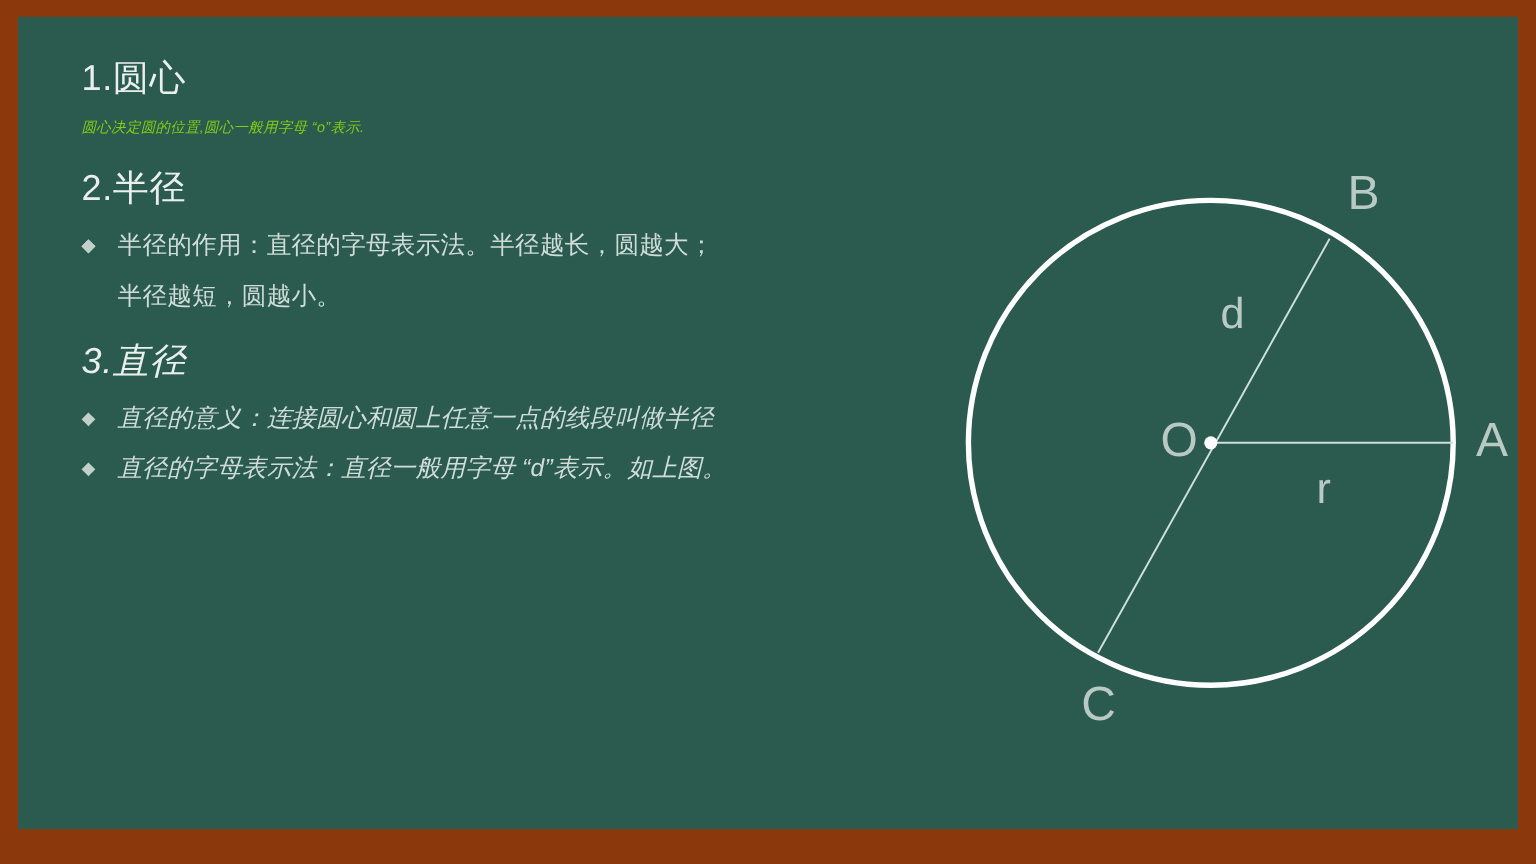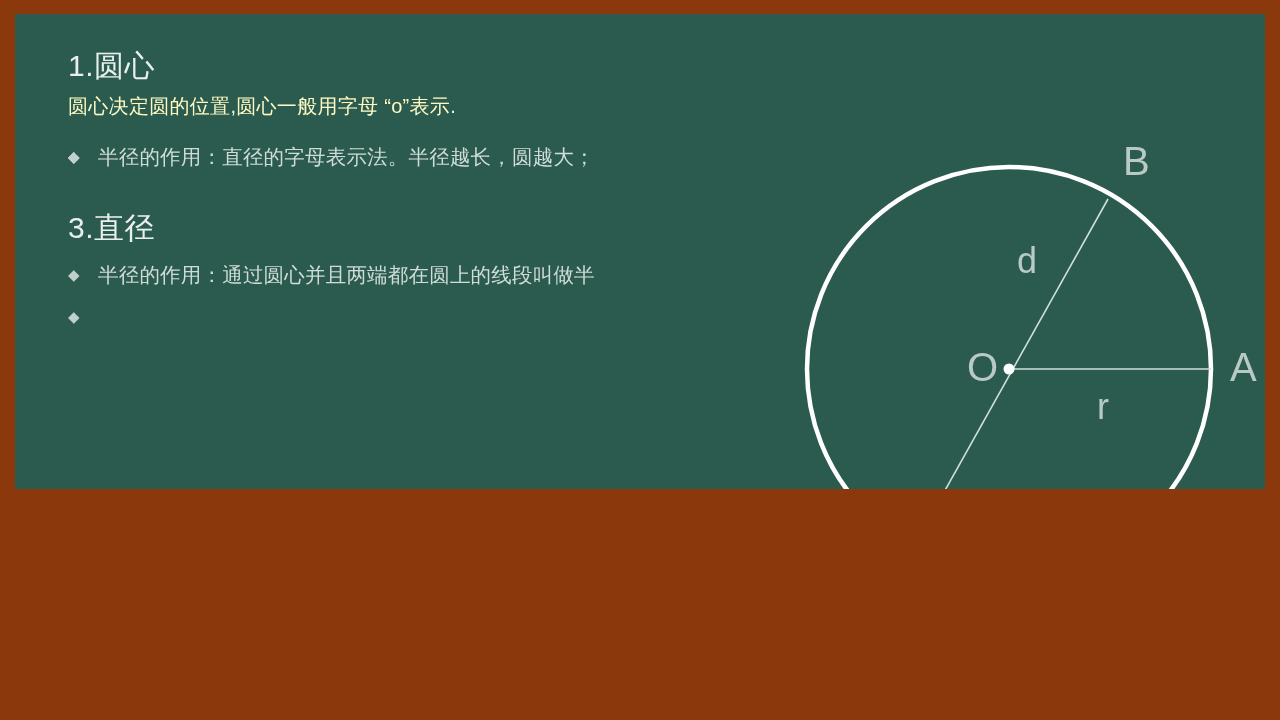--- a/index.html
+++ b/index.html
@@ -20,21 +20,21 @@
     width: 1280px;
     height: 720px;
     background: #8b380c;
     box-sizing: border-box;
   }
   #board {
     position: absolute;
     left: 15px;
     top: 14px;
     width: 1250px;
-    height: 475px;
+    height: 677px;
     background: #2b5b4e;
     overflow: hidden;
   }
 
   
   #content {
     position: absolute;
     left: 53px;
     top: 30px;
     width: 660px;
@@ -45,25 +45,26 @@
   .heading {
     font-size: 30px;
     line-height: 44px;
     color: #e9efec;
     font-weight: 400;
     letter-spacing: 0.5px;
     white-space: nowrap;
   }
 
   .subtext {
-    font-size: 20px;
+    font-size: 12px;
     line-height: 32px;
-    color: #fef9c3;
+    color: #84cc16;
     letter-spacing: 0.3px;
     margin-top: 2px;
+    font-style: italic;
   }
 
   .bullets { margin-top: 4px; }
 
   .bullet {
     position: relative;
     padding-left: 30px;
     font-size: 20.5px;
     line-height: 42px;
     color: #cfdcd7;
@@ -74,21 +75,21 @@
     left: 0;
     top: 0;
     font-size: 15px;
     line-height: 42px;
     color: #c2d0cb;
   }
 
   
   .sec-1 .heading { margin-bottom: 0; }
   .sec-2 { margin-top: 14px; }
-  .sec-3 { margin-top: 28px; }
+  .sec-3 { margin-top: 12px; font-style: italic; }
 
   
   #diagram {
     position: absolute;
     left: 760px;
     top: 105px;
     width: 500px;
     height: 510px;
   }
   #diagram svg { display: block; }
@@ -111,49 +112,54 @@
   <div id="board">
 
     <div id="content">
 
       <div class="section sec-1">
         <div class="heading">1.圆心</div>
         <div class="subtext">圆心决定圆的位置,圆心一般用字母 “o”表示.</div>
       </div>
 
       <div class="section sec-2">
+        <div class="heading">2.半径</div>
         <div class="bullets">
 
           <div class="bullet">
             <span class="marker">◆</span>
           </div>
 
           <div class="bullet">
             <span class="marker">◆</span>
           </div>
 
           <div class="bullet">
             <span class="marker">◆</span>
             <span>半径的作用：直径的字母表示法。半径越长，圆越大；</span>
           </div>
+          <div class="bullet">
+            <span>半径越短，圆越小。</span>
+          </div>
 
         </div>
       </div>
 
       <div class="section sec-3">
         <div class="heading">3.直径</div>
         <div class="bullets">
 
           <div class="bullet">
             <span class="marker">◆</span>
-            <span>半径的作用：通过圆心并且两端都在圆上的线段叫做半</span>
+            <span>直径的意义：连接圆心和圆上任意一点的线段叫做半径</span>
           </div>
 
           <div class="bullet">
             <span class="marker">◆</span>
+            <span>直径的字母表示法：直径一般用字母 “d”表示。如上图。</span>
           </div>
 
         </div>
       </div>
 
     </div>
 
     <div id="diagram">
       <svg width="500" height="510" viewBox="0 0 500 510">
 

